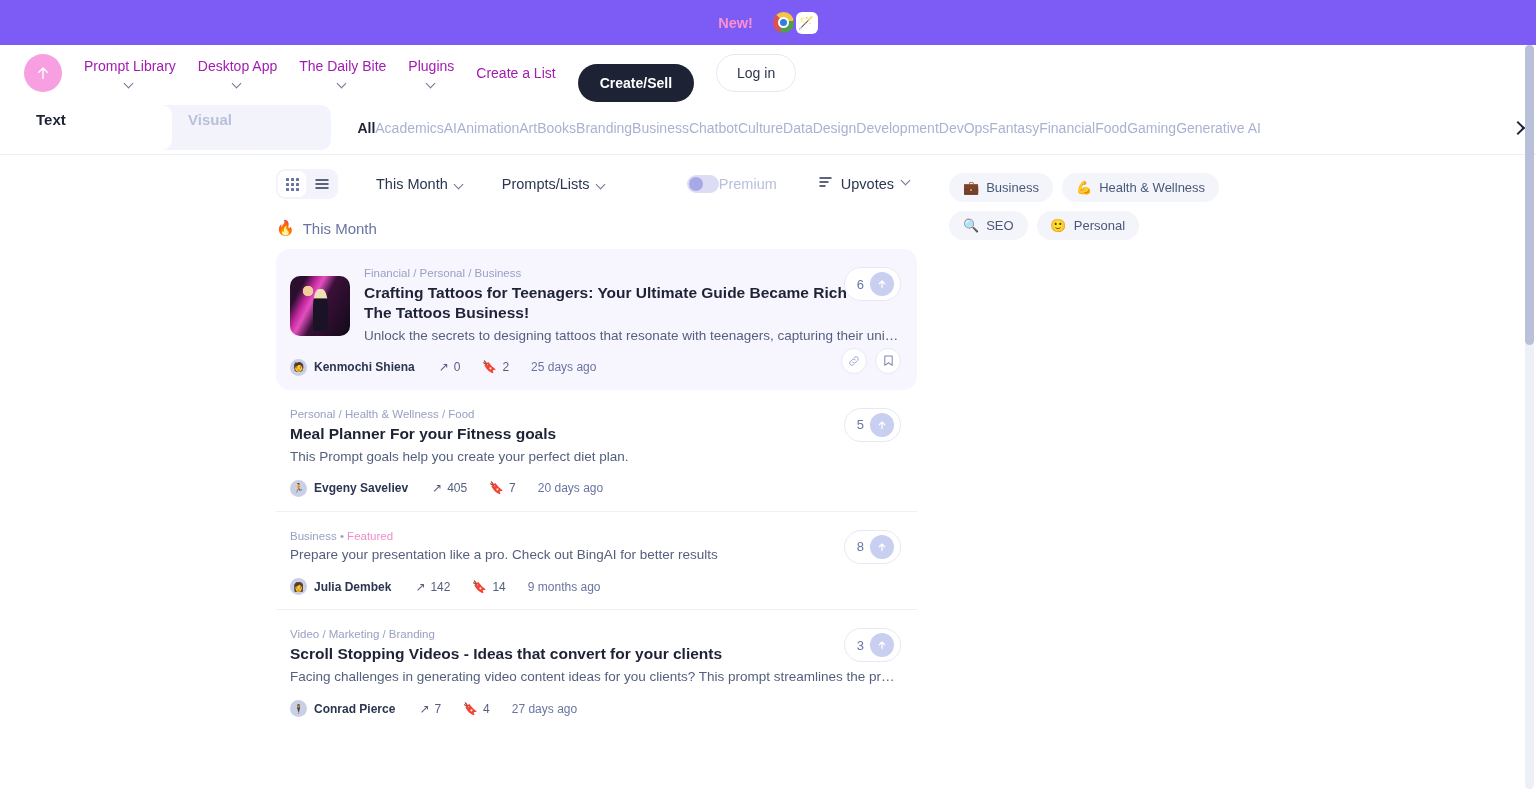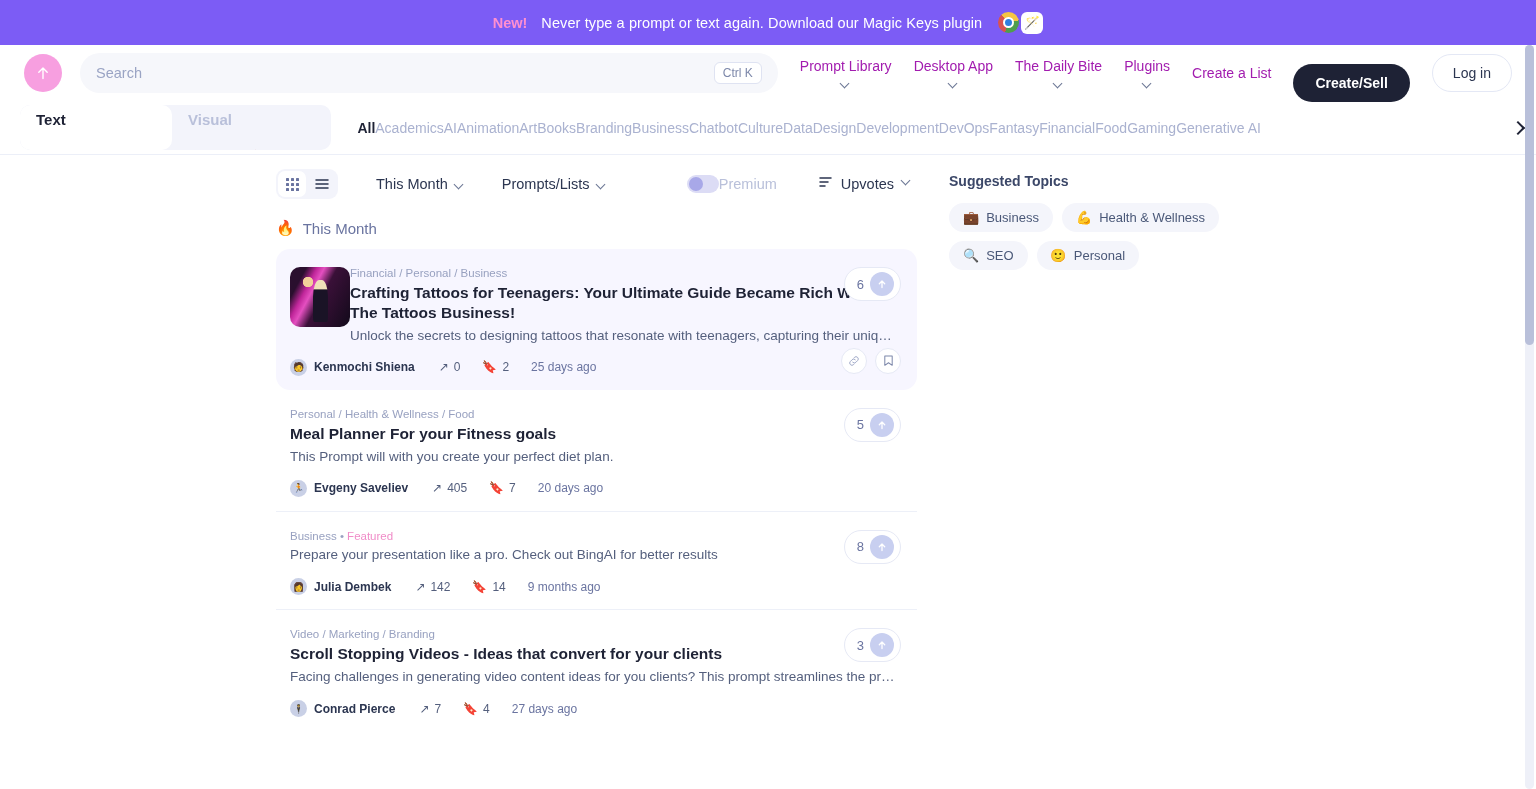--- a/index.html
+++ b/index.html
@@ -170,21 +170,21 @@
   }
 
   .cards { padding-left: 276px; padding-right: 18px; }
 
   .card {
     position: relative; display: flex; flex-direction: column;
     padding: 18px 18px 14px 14px; border-radius: 14px;
   }
   .card.highlight { background: #f7f6ff; }
   .card.divider { border-bottom: 1px solid #edf0f8; border-radius: 0; }
-  .card-top { display: flex; gap: 0; }
+  .card-top { display: flex; gap: 14px; align-items: center; }
   .thumb {
     width: 60px; height: 60px; border-radius: 10px; flex: 0 0 auto;
     background:
       radial-gradient(circle at 30% 25%, #f2cf9a 0 8%, transparent 9%),
       linear-gradient(118deg, #2a0f2e 0 18%, #c0269a 30%, #e44fc0 38%, #3a1038 52%, #120a1a 100%);
     overflow: hidden; position: relative;
   }
   .thumb::after {
     content: ""; position: absolute; left: 38%; top: 22%;
     width: 26%; height: 70%;
@@ -254,38 +254,33 @@
   }
   .scrollbar .thumbbar {
     width: 9px; height: 300px; background: #b9c0da; border-radius: 5px;
   }
 </style>
 </head>
 <body>
 
 <div class="promo">
   <span class="promo-new">New!</span>
-  <span class="promo-text">Never type a prompt or text again. Download our Magic Keys plugin</span>
   <span class="promo-icons">
     <span class="chrome-ico"></span>
     <span class="wand-ico">🪄</span>
   </span>
 </div>
 
 <div class="header">
   <div class="logo">
     <svg width="20" height="20" viewBox="0 0 20 20">
       <path d="M10 15.5V5M10 5l-4.2 4.2M10 5l4.2 4.2" stroke="#ffffff" stroke-width="1.4" fill="none" stroke-linecap="round"></path>
     </svg>
   </div>
 
-  <div class="searchbar">
-    <input type="text" value="" placeholder="Search" style="">
-    <span class="kbd">Ctrl K</span>
-  </div>
 
   <div class="navlinks">
     <div class="navlink">
       <span>Prompt Library</span>
       <span class="chev"></span>
     </div>
     <div class="navlink">
       <span>Desktop App</span>
       <span class="chev"></span>
     </div>
@@ -458,21 +453,21 @@
               </svg>
           </span>
         </div>
       </div>
 
       <div class="card divider">
         <div class="card-top">
           <div class="card-body">
             <div class="crumbs">Personal / Health &amp; Wellness / Food</div>
             <div class="card-title">Meal Planner For your Fitness goals</div>
-            <div class="card-desc">This Prompt will with you create your perfect diet plan.</div>
+            <div class="card-desc">This Prompt goals help you create your perfect diet plan.</div>
           </div>
         </div>
         <div class="card-meta">
           <span class="avatar">🏃</span>
           <span class="author">Evgeny Saveliev</span>
           <span class="mstat">
             <span>↗</span>
             <span>405</span>
           </span>
           <span class="mstat">
@@ -553,21 +548,20 @@
                 <path d="M6 9.5V3M6 3L3.3 5.7M6 3l2.7 2.7" stroke="#fff" stroke-width="1.3" fill="none" stroke-linecap="round"></path>
               </svg>
           </span>
         </div>
       </div>
 
     </div>
   </div>
 
   <div class="aside">
-    <div class="aside-title">Suggested Topics</div>
     <div class="chips">
       <div class="chip">
         <span>💼</span>
         <span>Business</span>
       </div>
       <div class="chip">
         <span>💪</span>
         <span>Health &amp; Wellness</span>
       </div>
       <div class="chip">

